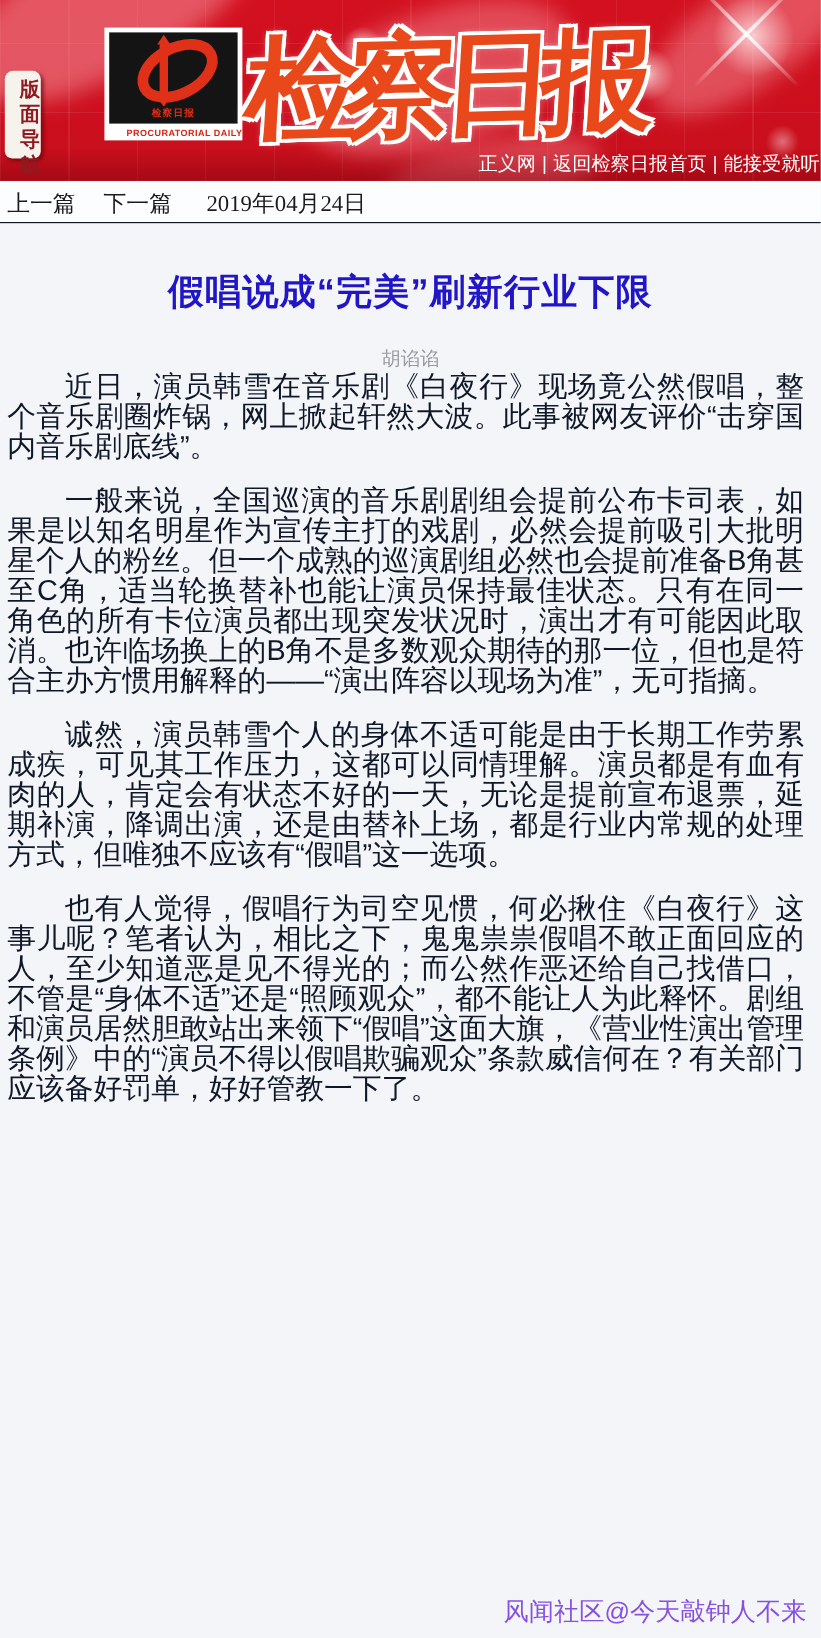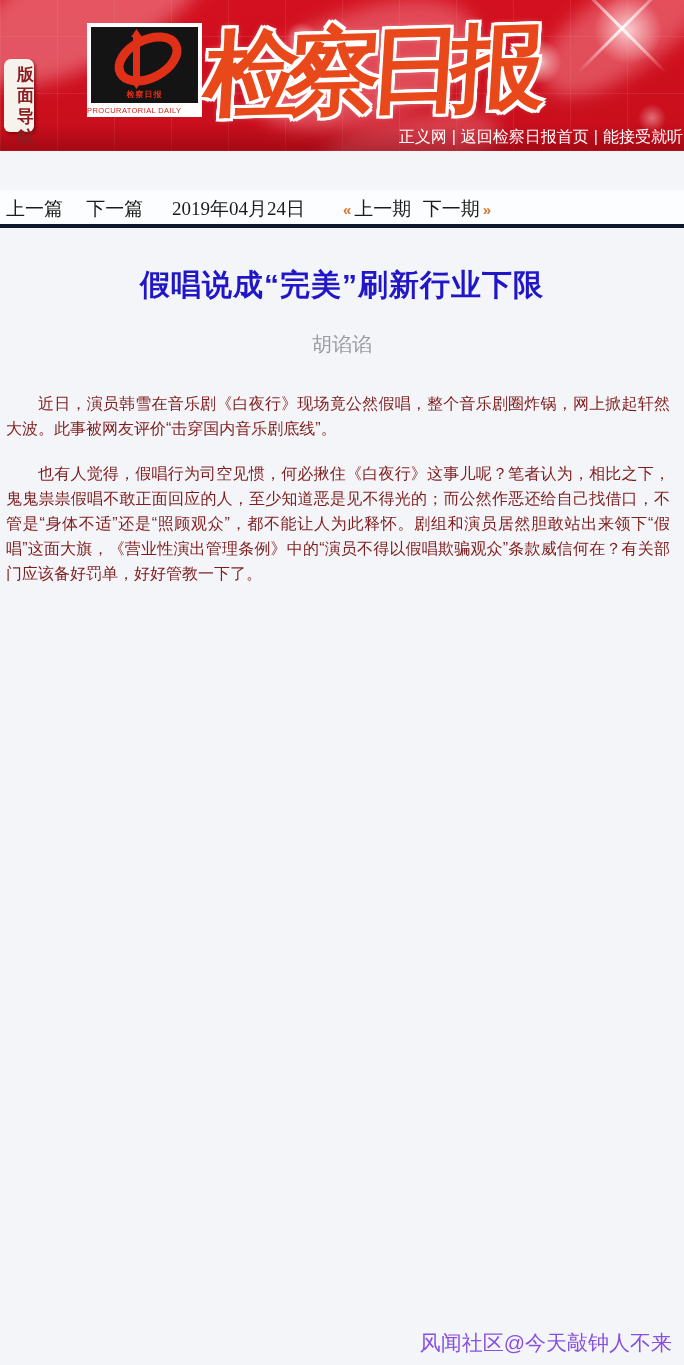--- a/index.html
+++ b/index.html
@@ -30,61 +30,61 @@
   .flare-line.f1{transform:rotate(45deg);}
   .flare-line.f2{transform:rotate(-45deg);}
   .banner-band{position:absolute;left:0;right:0;bottom:0;height:27px;
     background:linear-gradient(rgba(110,0,10,0), rgba(110,0,10,.38));}
   
   .side-tab{
     position:absolute;left:4px;top:59px;width:30px;height:73px;
     background:#f6f2ec;border-radius:7px 7px 6px 6px;
     box-shadow:2px 2px 3px rgba(90,0,6,.55);
     color:#8c1c20;font-weight:bold;font-size:17px;line-height:21px;
-    text-align:right;box-sizing:border-box;padding-top:5px;padding-left:12px;
+    text-align:center;box-sizing:border-box;padding-top:5px;padding-left:12px;
   }
   .side-tab span{display:inline-block;width:18px;word-break:break-all;}
   
   .logo{position:absolute;left:87px;top:23px;width:115px;height:94px;background:#fff;}
   .logo-black{position:absolute;left:4px;top:4px;width:107px;height:76px;background:#141414;}
   .logo-black svg{display:block;margin:2px auto 0;}
   .logo-cn{position:absolute;left:0;right:0;bottom:3px;text-align:center;
     color:#e23018;font-size:8px;font-weight:bold;letter-spacing:1px;}
-  .logo-en{position:absolute;left:0;right:0;bottom:2px;text-align:left;
-    color:#d92012;font-size:7.5px;font-weight:normal;letter-spacing:.4px;white-space:nowrap;}
+  .logo-en{position:absolute;left:12px;right:0;bottom:2px;text-align:right;
+    color:#d92012;font-size:7.5px;font-weight:bold;letter-spacing:.4px;white-space:nowrap;}
   
   .masthead{
     position:absolute;left:205px;top:8px;
     font-size:94px;font-weight:900;color:#e8481a;
     letter-spacing:-12px;transform:skewX(-5deg) rotate(-1.5deg);
     white-space:nowrap;
     text-shadow:
       3px 0 0 #fff,-3px 0 0 #fff,0 3px 0 #fff,0 -3px 0 #fff,
       2px 2px 0 #fff,-2px 2px 0 #fff,2px -2px 0 #fff,-2px -2px 0 #fff,
       3px 3px 0 #fff,-3px -3px 0 #fff,3px -3px 0 #fff,-3px 3px 0 #fff,
       0 0 7px rgba(255,255,255,.7);
   }
   .top-links{position:absolute;right:1px;bottom:3px;color:#fff;font-size:16px;white-space:nowrap;}
   .top-links a{color:#fff;text-decoration:none;cursor:pointer;}
   .top-links .sep{margin:0 5px;color:rgba(255,255,255,.95);}
   
-  .navbar{position:relative;height:34px;background:#fcfdfe;border-bottom:4px solid #0f172a;
-    font-size:19px;color:#1b1b1b;margin-top:39px;}
+  .navbar{position:relative;height:34px;background:#fcfdfe;border-bottom:1px solid #0f172a;
+    font-size:19px;color:#1b1b1b;}
   .navbar a{color:#1b1b1b;text-decoration:none;cursor:pointer;}
   .nav-left{position:absolute;left:6px;top:6px;}
   .nav-left a{margin-right:18px;}
   .nav-date{position:absolute;left:172px;top:6px;font-family:"Liberation Serif","DejaVu Serif",serif;}
   .nav-right{position:absolute;left:343px;top:6px;}
   .nav-right a{margin:0 3px;}
   .nav-right .arrow{color:#d8742a;font-size:15px;font-weight:bold;}
   
   .article{padding-top:37px;}
   .article h1{margin:0 0 25px;text-align:center;font-size:30px;font-weight:bold;color:#2016c8;letter-spacing:1px;}
-  .author{text-align:center;color:#9a9aa2;font-size:20px;margin-bottom:33px;}
-  .article p{margin:0 14px 20px 6px;font-size:16px;line-height:25px;color:#7f1d1d;
+  .author{text-align:center;color:#9a9aa2;font-size:16px;}
+  .article p{margin:0 14px 20px 6px;font-size:24px;line-height:25px;color:#0f172a;
     text-indent:2em;text-align:justify;}
   .watermark{position:absolute;right:12px;bottom:8px;font-size:21px;color:#6d28d9;opacity:.8;white-space:nowrap;}
 </style>
 </head>
 <body>
 
 <header class="banner">
   <div class="brush b1"></div>
   <div class="brush b2"></div>
   <div class="brush b3"></div>
@@ -116,26 +116,24 @@
     <a>正义网</a><span class="sep">|</span><a>返回检察日报首页</a><span class="sep">|</span><a>能接受就听</a>
   </div>
 </header>
 
 <nav class="navbar">
   <div class="nav-left">
     <a>上一篇</a>
     <a>下一篇</a>
   </div>
   <div class="nav-date">2019年04月24日</div>
-  <div class="nav-right">
-    <span class="arrow">«</span><a>上一期</a>
-    <a>下一期</a><span class="arrow">»</span>
-  </div>
 </nav>
 
 <main class="article">
   <h1>假唱说成“完美”刷新行业下限</h1>
   <div class="author">胡谄谄</div>
   <p>近日，演员韩雪在音乐剧《白夜行》现场竟公然假唱，整个音乐剧圈炸锅，网上掀起轩然大波。此事被网友评价“击穿国内音乐剧底线”。</p>
+  <p>一般来说，全国巡演的音乐剧剧组会提前公布卡司表，如果是以知名明星作为宣传主打的戏剧，必然会提前吸引大批明星个人的粉丝。但一个成熟的巡演剧组必然也会提前准备B角甚至C角，适当轮换替补也能让演员保持最佳状态。只有在同一角色的所有卡位演员都出现突发状况时，演出才有可能因此取消。也许临场换上的B角不是多数观众期待的那一位，但也是符合主办方惯用解释的——“演出阵容以现场为准”，无可指摘。</p>
+  <p>诚然，演员韩雪个人的身体不适可能是由于长期工作劳累成疾，可见其工作压力，这都可以同情理解。演员都是有血有肉的人，肯定会有状态不好的一天，无论是提前宣布退票，延期补演，降调出演，还是由替补上场，都是行业内常规的处理方式，但唯独不应该有“假唱”这一选项。</p>
   <p>也有人觉得，假唱行为司空见惯，何必揪住《白夜行》这事儿呢？笔者认为，相比之下，鬼鬼祟祟假唱不敢正面回应的人，至少知道恶是见不得光的；而公然作恶还给自己找借口，不管是“身体不适”还是“照顾观众”，都不能让人为此释怀。剧组和演员居然胆敢站出来领下“假唱”这面大旗，《营业性演出管理条例》中的“演员不得以假唱欺骗观众”条款威信何在？有关部门应该备好罚单，好好管教一下了。</p>
 </main>
 
 <div class="watermark">风闻社区@今天敲钟人不来</div>
 
 </body></html>

